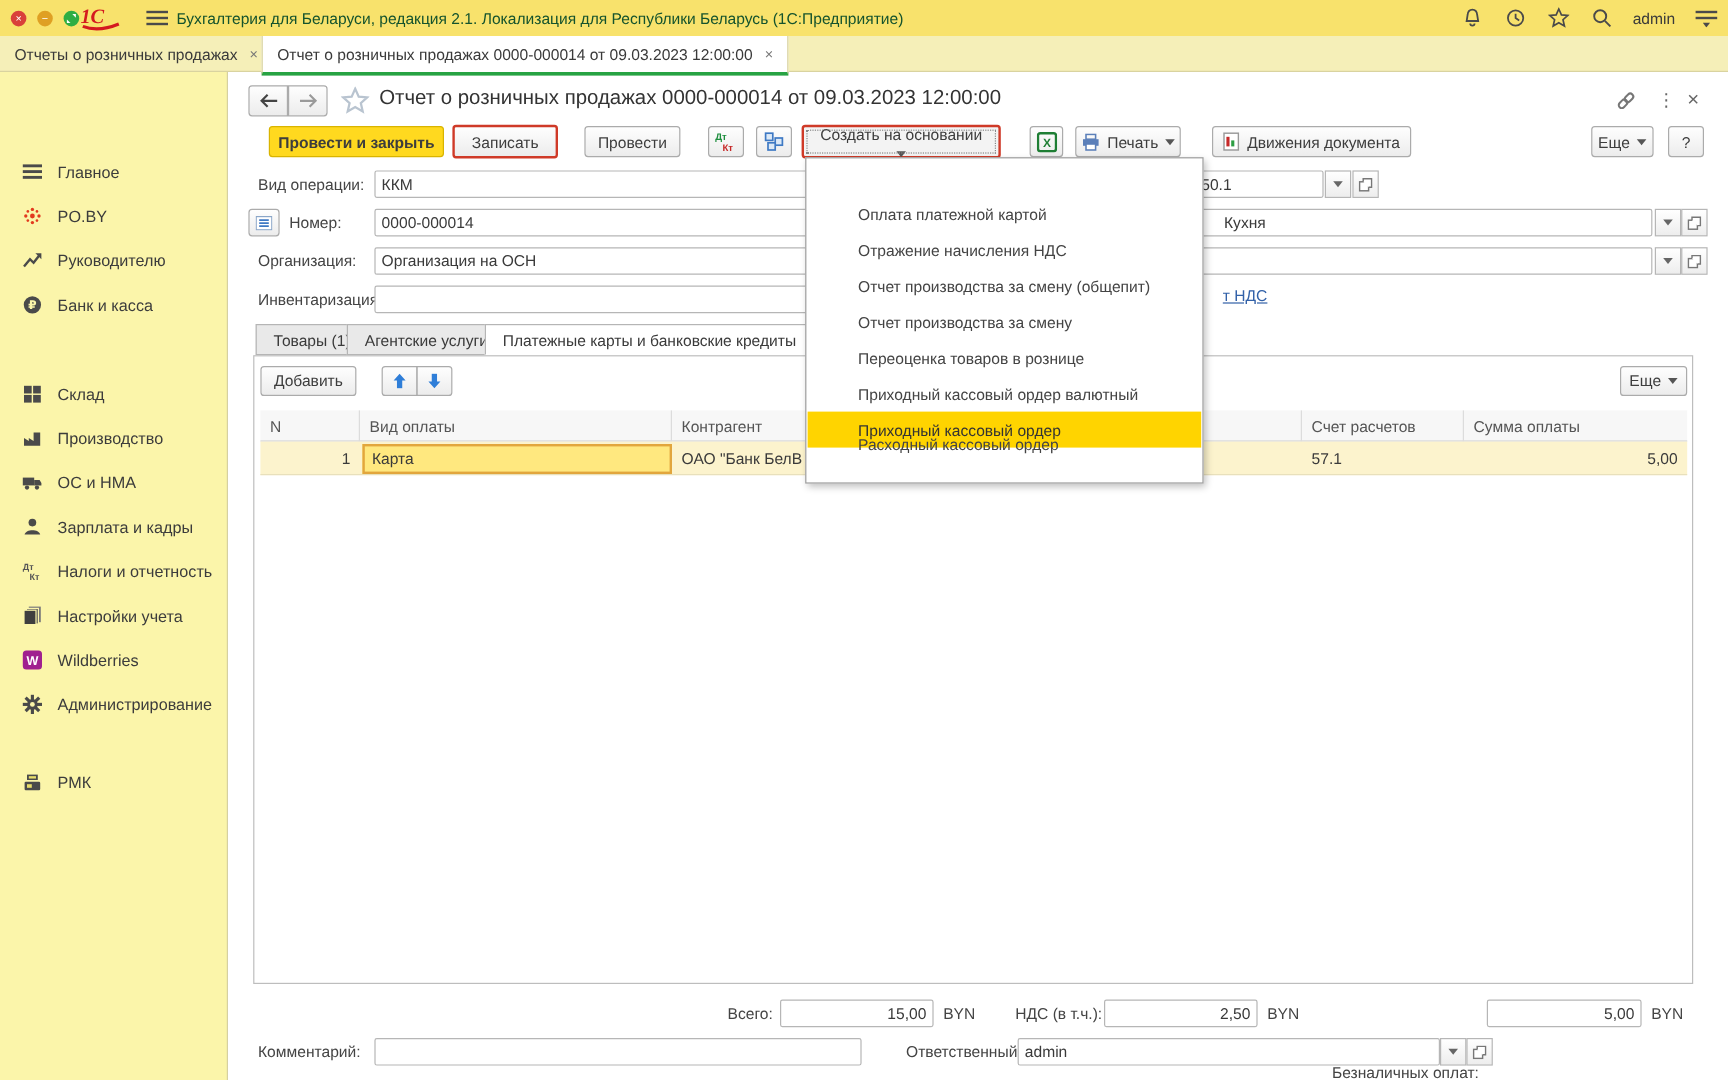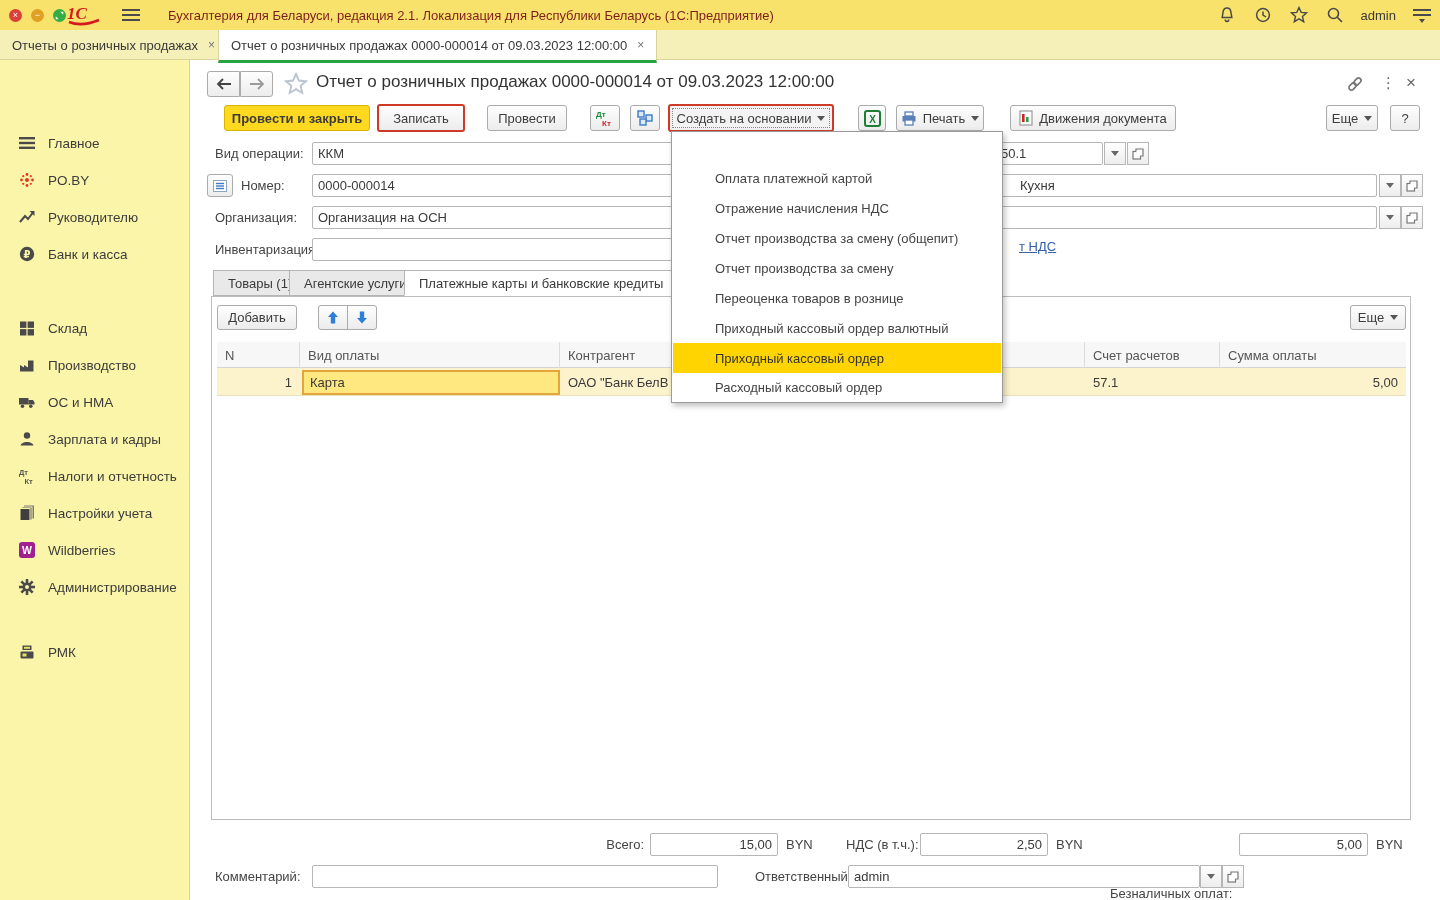--- a/index.html
+++ b/index.html
@@ -8,21 +8,21 @@
   .screen { position:relative; width:1440px; height:900px; background:#fff; overflow:hidden; }
   .abs { position:absolute; }
 
   
   .titlebar { position:absolute; left:0; top:0; width:1440px; height:30px; background:#f8e26c; display:flex; align-items:center; }
   .tl { width:13px; height:13px; border-radius:50%; margin-left:9px; display:flex; align-items:center; justify-content:center; font-size:9px; color:#fff; line-height:1; }
   .tl.red{ background:#d9403a; } .tl.yel{ background:#dfa023; } .tl.grn{ background:#2fae43; }
   .logo1c { }
   .hamb { width:18px; height:12px; border-top:2px solid #4a4a4a; border-bottom:2px solid #4a4a4a; position:relative; margin-left:20px; }
   .hamb::after{ content:""; position:absolute; left:0; top:3px; width:100%; height:2px; background:#4a4a4a; }
-  .apptitle { margin-left:28px; color:#7f1d1d; }
+  .apptitle { margin-left:7px; color:#14532d; }
   .tb-right { position:absolute; right:8px; top:0; height:30px; display:flex; align-items:center; gap:16px; }
   .tb-ic { display:flex; align-items:center; justify-content:center; width:20px; height:20px; }
 
   
   .tabbar { position:absolute; left:0; top:30px; width:1440px; height:30px; background:#f5efb8; border-bottom:1px solid #d9d3a0; }
   .tab { position:absolute; top:0; height:30px; display:flex; align-items:center; gap:10px; padding:15px 12px;justify-content:space-between; }
   .tab .x { color:#777; font-size:12px; cursor:pointer; }
   .tab.inactive { border-right:1px solid #d9d3a0; }
   .tab.active { background:#fff; border-left:1px solid #d9d3a0; border-right:1px solid #d9d3a0; border-bottom:3px solid #27a343; }
 
@@ -30,21 +30,21 @@
   .sidebar { position:absolute; left:0; top:60px; width:190px; height:840px; background:#fbf5aa; border-right:1px solid #d6d0a0; }
   .side-item { position:absolute; left:0; width:190px; height:28px; display:flex; align-items:center; cursor:pointer; }
   .side-item .ic { width:18px; height:18px; margin-left:18px; display:flex; align-items:center; justify-content:center; }
   .side-item .lab { margin-left:12px; color:#3c3c3c; font-size:13.5px; }
 
   
   .btn { position:absolute; height:26px; display:flex; align-items:center; justify-content:center; gap:6px;
          background:linear-gradient(#fefefe,#ececec); border:1px solid #ababab; border-radius:3px; color:#3d3d3d; cursor:pointer; }
   .btn.yellow { background:#ffd91f; border-color:#d9b400; font-weight:bold; }
   .btn.red-annot { border:2px solid #cf3a28; }
-  .btn.pressed { outline:1px dotted #888; outline-offset:-5px; background:#f3f3f3; }
+  .btn.pressed { outline:1px dotted #888; outline-offset:-5px; background:#f3f3f3;flex-direction:column; }
   .caret { width:0; height:0; border-left:4px solid transparent; border-right:4px solid transparent; border-top:5px solid #555; }
   .field { position:absolute; background:#fff; border:1px solid #b6b6b6; border-radius:2px; display:flex; align-items:center; padding:0 5px; height:23px; }
   .field.num { justify-content:flex-end; }
   .combo { position:absolute; height:23px; width:22px; background:linear-gradient(#fff,#ededed); border:1px solid #b6b6b6; display:flex; align-items:center; justify-content:center; cursor:pointer; }
   .lbl { position:absolute; height:23px; display:flex; align-items:center; color:#444; }
   .link { color:#3261a8; text-decoration:underline; cursor:pointer; }
 
   
   .doctitle { position:absolute; left:316px; top:72px; font-size:17px; color:#333; }
 
@@ -566,18 +566,18 @@
       </div>
     <div class="ctxitem" style="top:151px;">
         <span>Переоценка товаров в рознице</span>
       </div>
     <div class="ctxitem" style="top:181px;">
         <span>Приходный кассовый ордер валютный</span>
       </div>
     <div class="ctxitem hl" style="top:211px;">
         <span>Приходный кассовый ордер</span>
       </div>
-    <div class="ctxitem" style="top:240px;">
+    <div class="ctxitem" style="top:223px;">
         <span>Расходный кассовый ордер</span>
       </div>
   </div>
 
 </div>
 
 </body></html>

